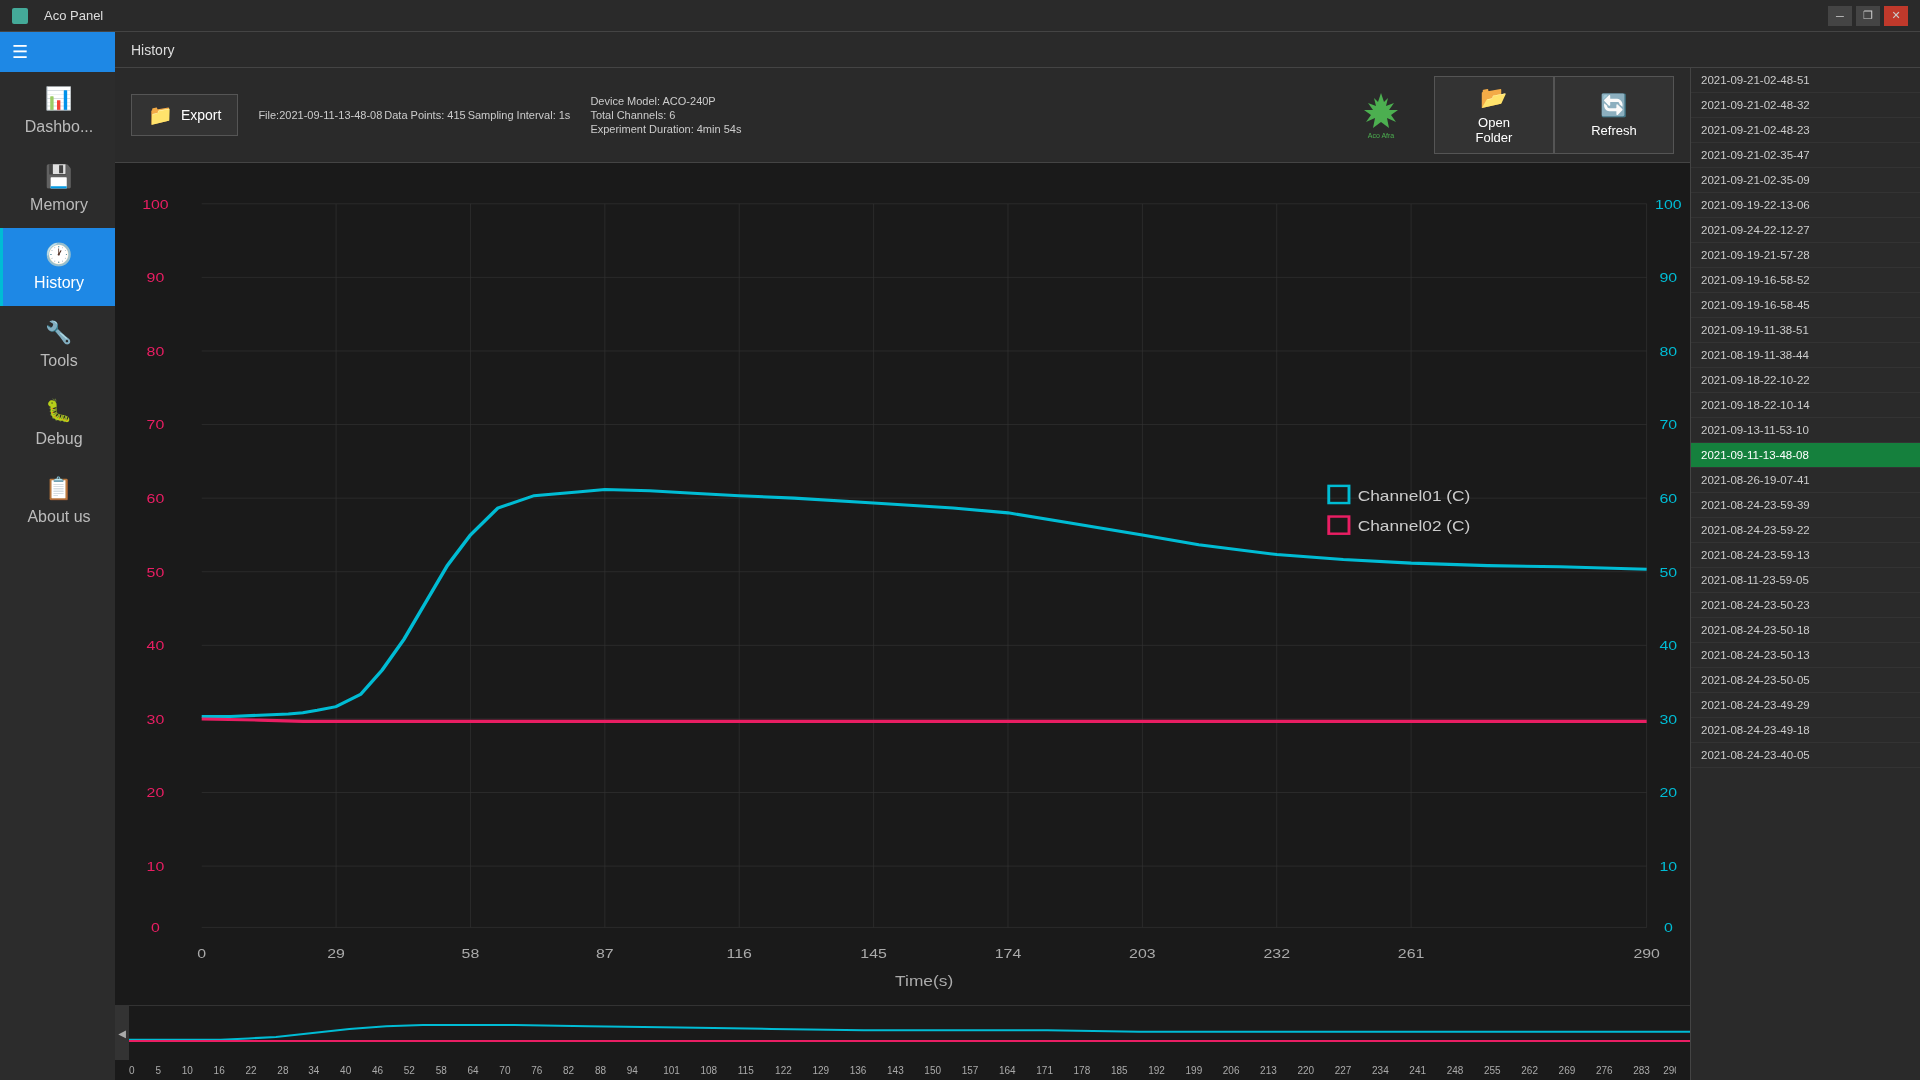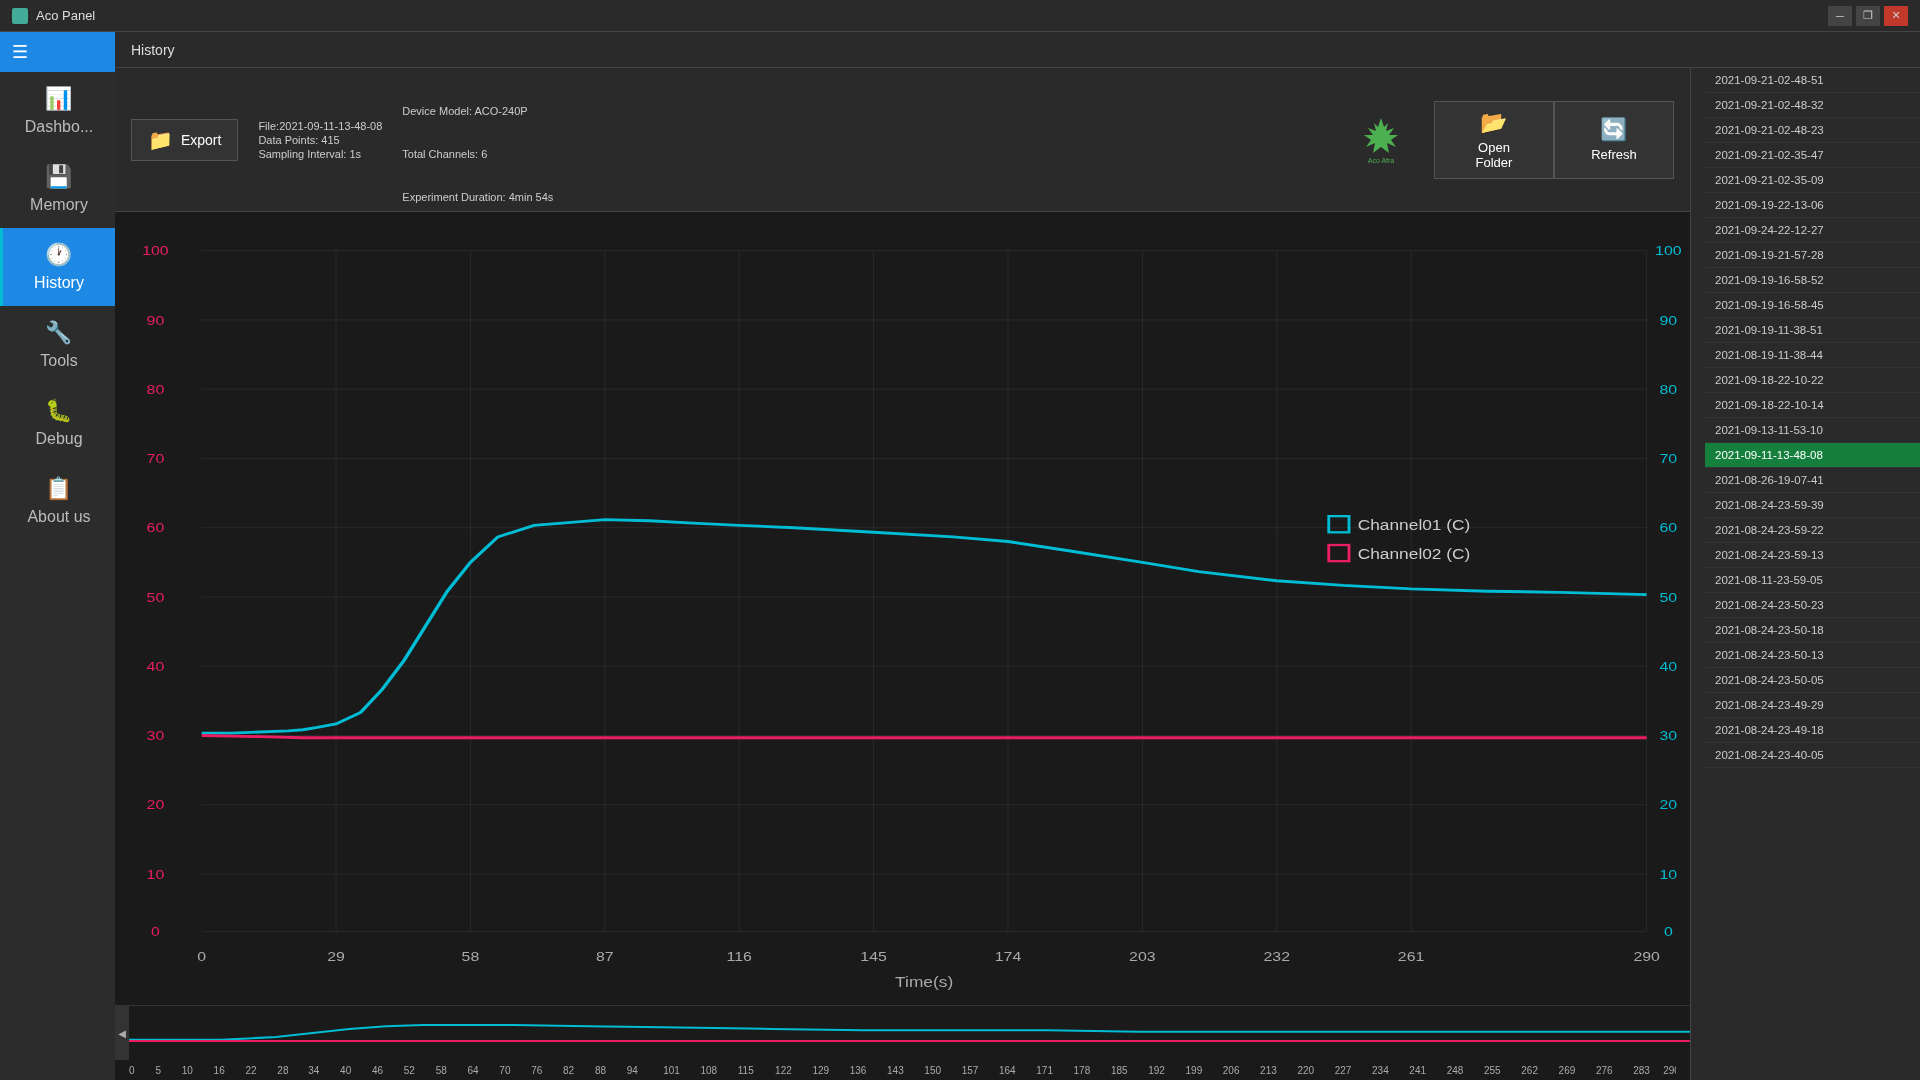--- a/index.html
+++ b/index.html
@@ -5,21 +5,21 @@
     * { margin: 0; padding: 0; box-sizing: border-box; }
     body { background: #1a1a1a; color: #fff; font-family: 'Segoe UI', Arial, sans-serif; width: 1920px; height: 1080px; overflow: hidden; }
 
     
     .title-bar {
       background: #2a2a2a;
       height: 32px;
       display: flex;
       align-items: center;
       padding: 0 12px;
-      gap: 8px;
+      gap: 16px;
       border-bottom: 1px solid #444;
     }
     .title-bar-icon { width: 16px; height: 16px; background: #4a9; border-radius: 2px; }
     .title-bar-title { font-size: 13px; color: #ddd; }
     .title-bar-controls { margin-left: auto; display: flex; gap: 4px; }
     .title-bar-btn { width: 24px; height: 20px; background: #444; border: none; color: #ccc; cursor: pointer; font-size: 11px; display: flex; align-items: center; justify-content: center; }
 
     
     .app-layout { display: flex; height: calc(1080px - 32px); }
 
@@ -89,24 +89,24 @@
       gap: 8px;
       background: #333;
       border: 1px solid #555;
       color: #fff;
       padding: 8px 16px;
       cursor: pointer;
       font-size: 14px;
       min-width: 100px;
     }
     .export-icon { font-size: 20px; color: #4caf50; }
-    .file-info { display: flex; flex-direction: column; gap: 2px; }
+    .file-info { display: flex; flex-direction: row; gap: 2px; }
     .file-info-text { font-size: 11px; color: #ccc; }
     .device-info { display: flex; flex-direction: column; gap: 2px; }
-    .device-info-text { font-size: 11px; color: #ccc; margin-top: 29px; }
+    .device-info-text { font-size: 11px; color: #ccc; }
     .logo-area { margin-left: auto; display: flex; align-items: center; }
 
     
     .action-buttons { display: flex; gap: 0; margin-left: 8px; }
     .action-btn {
       display: flex;
       flex-direction: column;
       align-items: center;
       justify-content: center;
       background: #333;
@@ -172,21 +172,20 @@
       border-left: 1px solid #444;
       display: flex;
       flex-direction: column;
       overflow: hidden;
       flex-shrink: 0;
     }
     .file-list-scroll {
       flex: 1;
       overflow-y: scroll;
       overflow-x: hidden;
-      padding-left: 14px;
     }
     .file-list-scroll::-webkit-scrollbar { width: 12px; background: #333; }
     .file-list-scroll::-webkit-scrollbar-thumb { background: #555; }
     .file-list-item {
       padding: 6px 10px;
       font-size: 11.5px;
       color: #ccc;
       cursor: pointer;
       white-space: nowrap;
       overflow: hidden;

